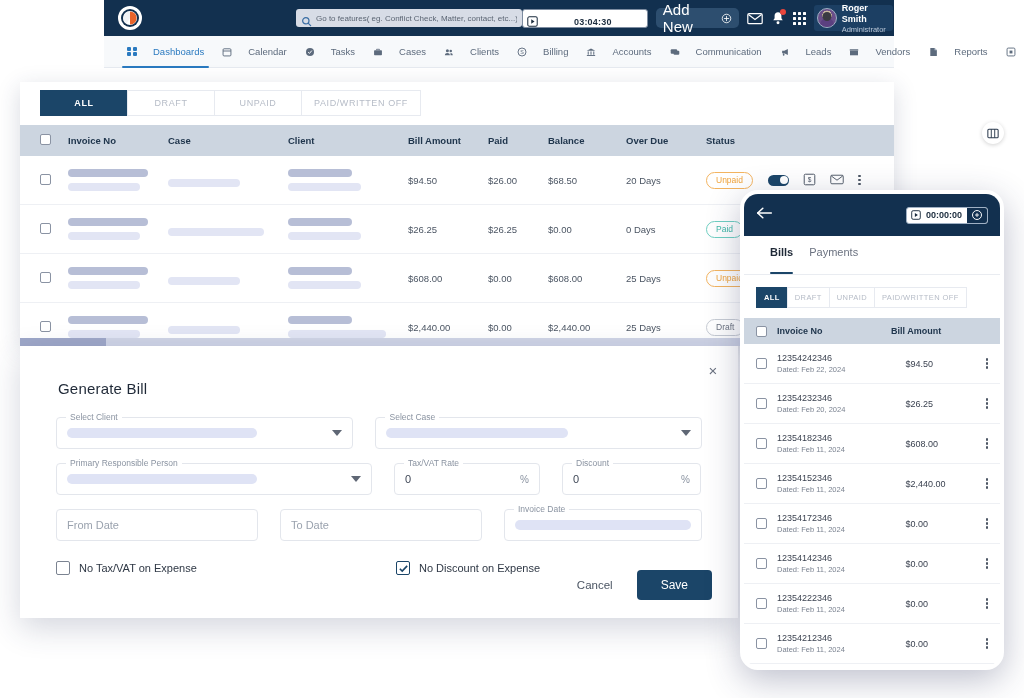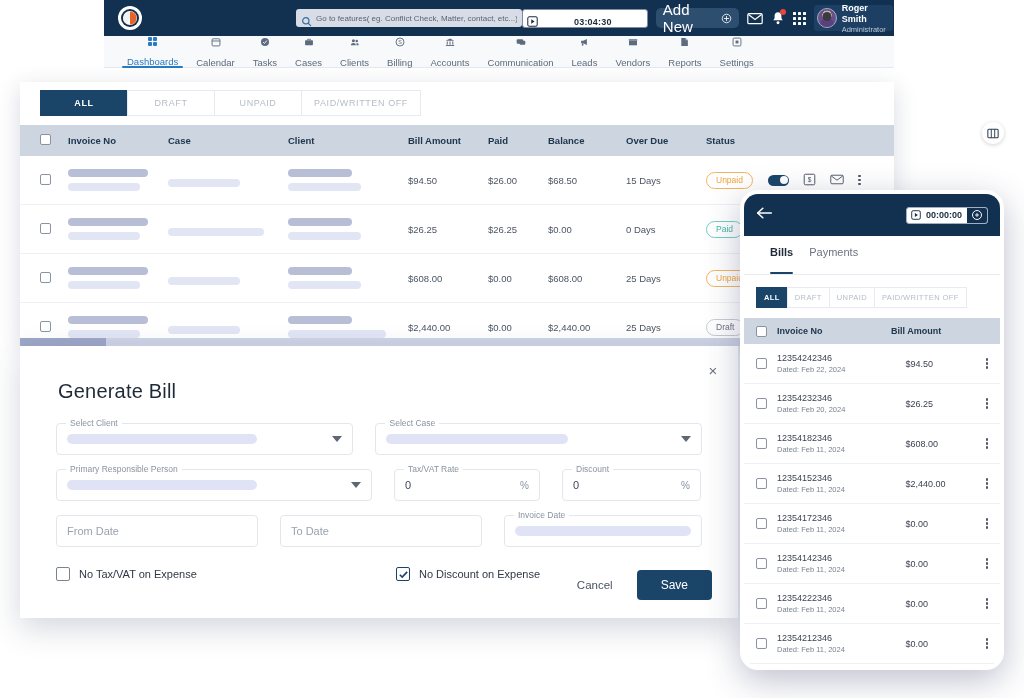--- a/index.html
+++ b/index.html
@@ -73,22 +73,22 @@
   .pname { font-size: 9px; font-weight: bold; color: #fff; line-height: 11px;}
   .prole { font-size: 7.5px; color: #b9c6d6; line-height: 9px;}
 
   
   .navbar {
     position: absolute; left: 104px; top: 36px; width: 790px; height: 32px;
     background: #f7f9fb; display: flex; align-items: center; padding-left: 14px;
     border-bottom: 1px solid #e6eaf0;
   }
   .nav-item {
-    display: flex; align-items: center; gap: 10px; font-size: 9.5px;
-    color: #5d6b7d; height: 32px; padding: 1px 9px; position: relative; flex-direction: column;
+    display: flex; align-items: center; gap: 16px; font-size: 9.5px;
+    color: #5d6b7d; height: 32px; padding: 10px 9px; position: relative;
   }
   .nav-item.active { color: #2a7ac0; }
   .nav-item.active::after {
     content: ''; position: absolute; left: 4px; right: 4px; bottom: 0;
     height: 2px; background: #2a7ac0; border-radius: 1px;
   }
   .nav-ic { width: 10px; height: 10px; display: flex; align-items:center; justify-content:center;}
 
   
   .content-card {
@@ -163,21 +163,21 @@
   .modal {
     position: absolute; left: 20px; top: 346px; width: 718px; height: 272px;
     background: #fff; box-shadow: 0 10px 30px rgba(40,48,90,.20);
   }
   .modal-x {
     position: absolute; right: 16px; top: 15px; width: 18px; height: 18px;
     display: flex; align-items: center; justify-content: center;
     font-size: 15px; color: #6b7280;
   }
   .modal h1 {
-    font-size: 20px; font-weight: normal; color: #1f2937;
+    font-size: 15px; font-weight: normal; color: #1f2937;
     padding: 34px 0 0 38px; letter-spacing: .2px;
   }
   .form { padding: 20px 36px 0 36px; }
   .frow { display: flex; gap: 22px; margin-bottom: 14px; }
   .fld {
     position: relative; border: 1px solid #e3e6ec; border-radius: 4px;
     height: 32px; display: flex; align-items: center; padding: 0 10px;
     background: #fff;
     text-align: right;
   }
@@ -535,21 +535,21 @@
           <td>
               <span class="skel light" style="width:72px;background:#e2e5f4"></span>
             </td>
           <td>
               <span class="skel dark" style="width:64px"></span>
               <span class="skel light" style="width:73px"></span>
             </td>
           <td>$94.50</td>
           <td>$26.00</td>
           <td>$68.50</td>
-          <td class="overdue">15 Days</td>
+          <td class="overdue">20 Days</td>
           <td><span class="badge unpaid">Unpaid</span></td>
           <td>
             <span style="display:flex;align-items:center;gap:14px">
               <span class="toggle"></span>
               <span>
                 <svg width="13" height="13" viewBox="0 0 16 16">
                     <rect x="1.5" y="1.5" width="13" height="13" rx="1.5" fill="none" stroke="#4b5563" stroke-width="1.2"></rect>
                     <text x="8" y="11.4" font-size="8" text-anchor="middle" fill="#4b5563" font-family="Liberation Sans, sans-serif">$</text>
                   </svg>
               </span>

